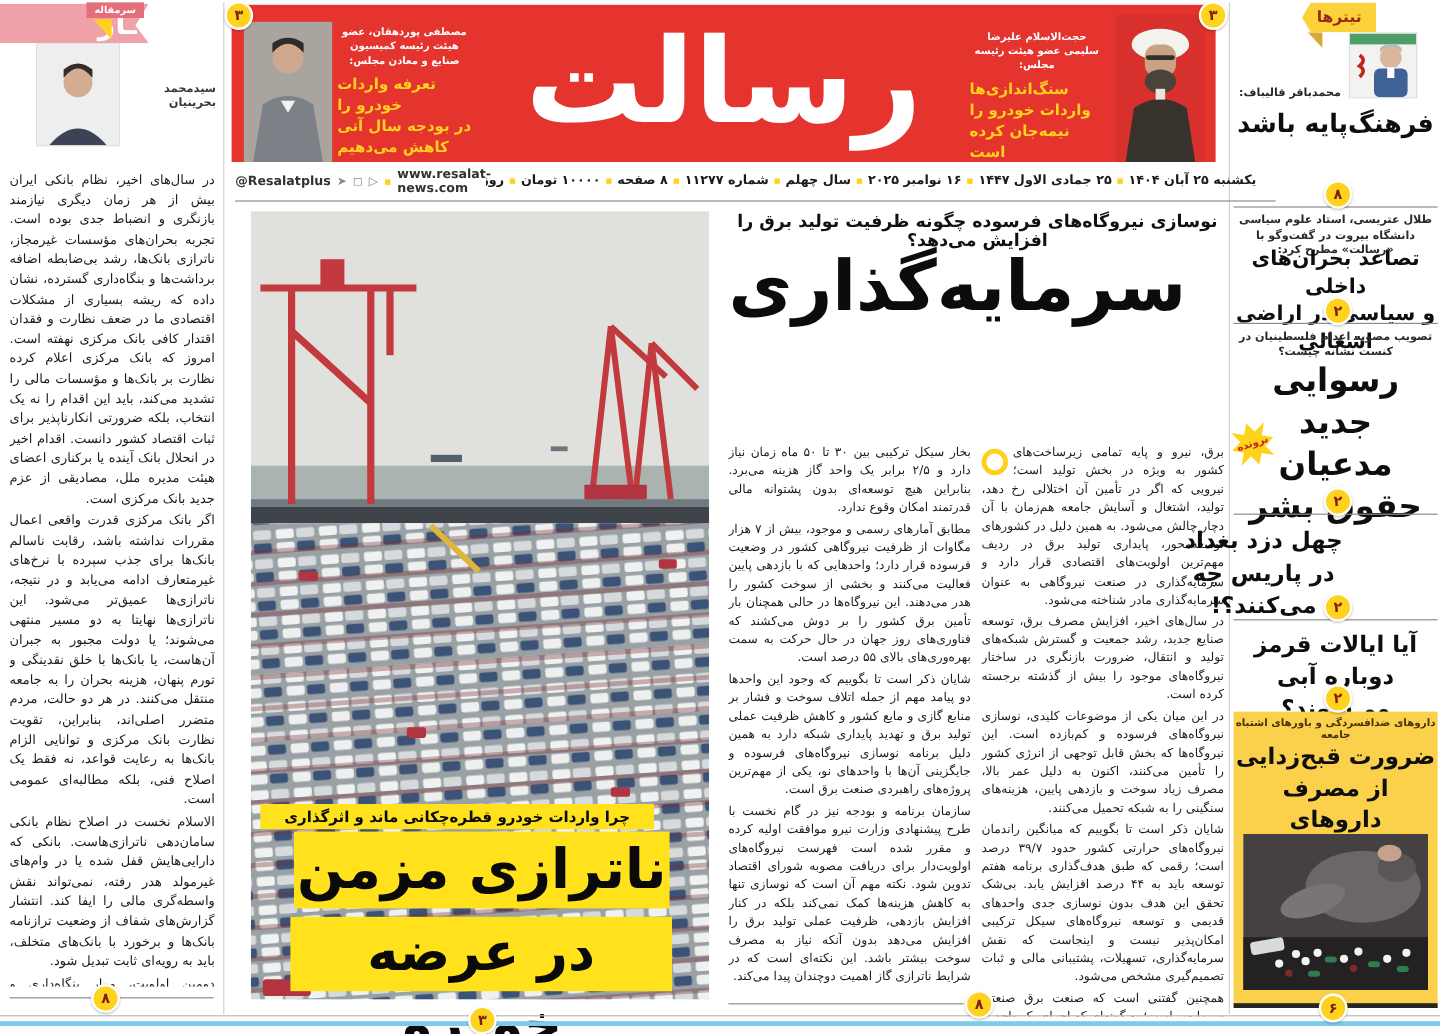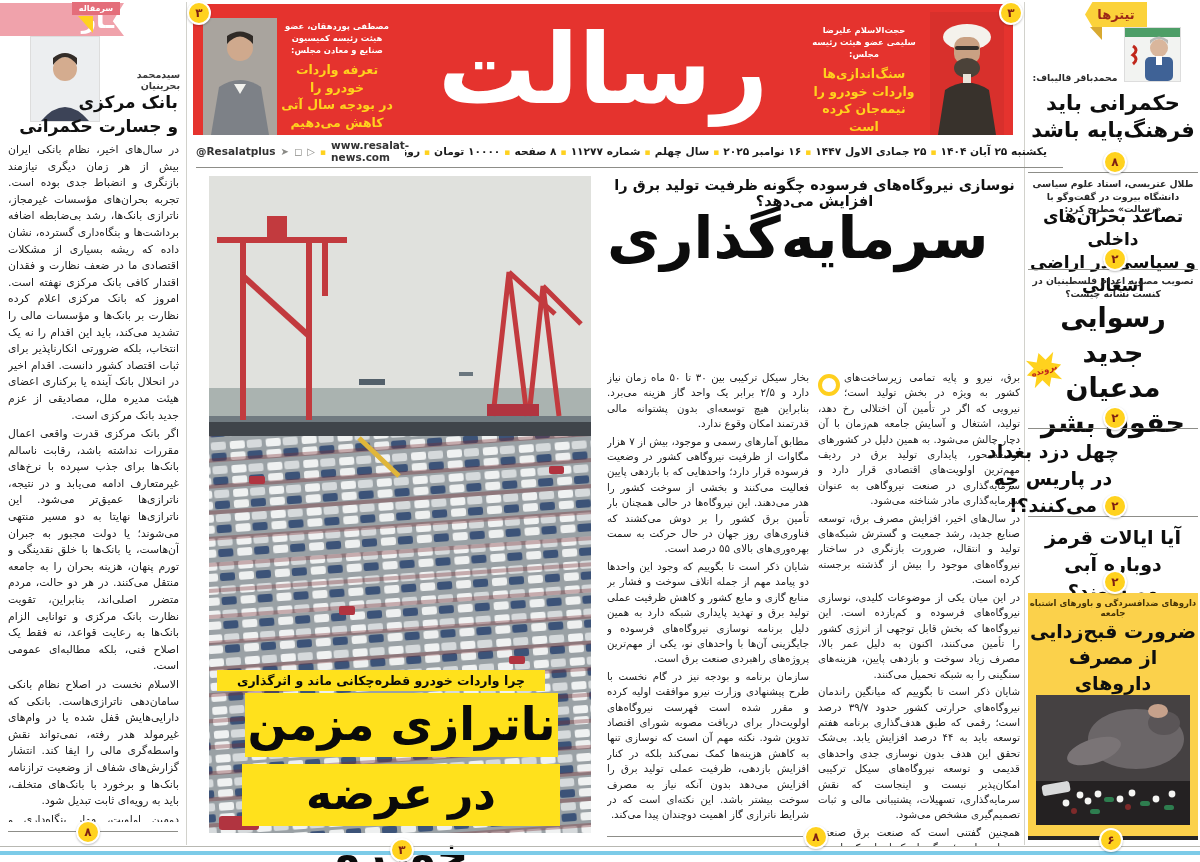--- a/index.html
+++ b/index.html
@@ -17,21 +17,21 @@
   .ribbon-label{background:#e46e7a;color:#fff;font-size:8px;line-height:13px;text-align:center;font-weight:bold;}
   .tri-yellow{width:0;height:0;border-top:17px solid #ffd21e;border-left:15px solid transparent;}
   .ed-name{font-size:9.5px;color:#3a3a3a;font-weight:bold;}
   .ed-title{font-size:17px;font-weight:bold;color:#101010;line-height:24px;text-align:right;}
   .ed-body{font-size:10.8px;line-height:16.6px;text-align:justify;color:#1c1c1c;overflow:hidden;}
   .ed-body p{margin:0 0 2px 0;}
   
   .band{background:#e5332e;}
   .logo{color:#fff;font-weight:bold;font-size:98px;line-height:126px;text-align:center;letter-spacing:-2px;}
   .promo-kicker{color:#fff;font-size:8.4px;line-height:12px;font-weight:bold;text-align:center;}
-  .promo-title{color:#ffd21e;font-size:12.5px;line-height:17.5px;font-weight:bold;text-align:center;margin-top:5px;}
+  .promo-title{color:#ffd21e;font-size:12.5px;line-height:17.5px;font-weight:bold;text-align:left;margin-top:5px;}
   
   .dl-right{display:flex;align-items:center;font-size:10.6px;font-weight:bold;color:#1a1a1a;
             white-space:nowrap;overflow:hidden;}
   .dl-seg:not(:last-child)::after{content:"▪";color:#ffd21e;margin:0 4px;font-size:9px;}
   .dl-left{direction:ltr;display:flex;align-items:center;gap:5px;font-size:10.5px;font-weight:bold;color:#333;}
   .soc-ico{color:#8a8a86;font-size:10px;}
   .ysep::before{content:"▪";color:#ffd21e;font-size:9px;}
   
   .ybar{background:#ffe11c;color:#0a0a0a;font-weight:bold;text-align:center;}
   
@@ -77,24 +77,20 @@
   <div class="abs" style="left:30px;top:36px;width:68px;height:84px;border:1px solid #ddd;">
     <svg width="68" height="84" viewBox="0 0 68 84">
       <rect width="68" height="84" fill="#eceef0"></rect>
       <circle cx="34" cy="32" r="12" fill="#d4ac8f"></circle>
       <path d="M22,28 q12,-16 24,0 l0,-7 q-12,-10 -24,0 z" fill="#332c28"></path>
       <path d="M10,84 q24,-28 48,0 z" fill="#3c4357"></path>
     </svg>
   </div>
   <div class="abs ed-name" style="left:100px;top:69px;width:80px;">سیدمحمد بحرینیان</div>
 
-  <div class="abs ed-title" style="left:8px;top:90px;width:170px;">
-    <div>بانک مرکزی</div>
-    <div>و جسارت حکمرانی</div>
-  </div>
 
   <div class="abs ed-body" style="left:8px;top:142px;width:171px;height:680px;">
     <p>در سال‌های اخیر، نظام بانکی ایران بیش از هر زمان دیگری نیازمند بازنگری و انضباط جدی بوده است. تجربه بحران‌های مؤسسات غیرمجاز، ناترازی بانک‌ها، رشد بی‌ضابطه اضافه برداشت‌ها و بنگاه‌داری گسترده، نشان داده که ریشه بسیاری از مشکلات اقتصادی ما در ضعف نظارت و فقدان اقتدار کافی بانک مرکزی نهفته است. امروز که بانک مرکزی اعلام کرده نظارت بر بانک‌ها و مؤسسات مالی را تشدید می‌کند، باید این اقدام را نه یک انتخاب، بلکه ضرورتی انکارناپذیر برای ثبات اقتصاد کشور دانست. اقدام اخیر در انحلال بانک آینده یا برکناری اعضای هیئت مدیره ملل، مصادیقی از عزم جدید بانک مرکزی است.</p>
     <p>اگر بانک مرکزی قدرت واقعی اعمال مقررات نداشته باشد، رقابت ناسالم بانک‌ها برای جذب سپرده با نرخ‌های غیرمتعارف ادامه می‌یابد و در نتیجه، ناترازی‌ها عمیق‌تر می‌شود. این ناترازی‌ها نهایتا به دو مسیر منتهی می‌شوند؛ یا دولت مجبور به جبران آن‌هاست، یا بانک‌ها با خلق نقدینگی و تورم پنهان، هزینه بحران را به جامعه منتقل می‌کنند. در هر دو حالت، مردم متضرر اصلی‌اند، بنابراین، تقویت نظارت بانک مرکزی و توانایی الزام بانک‌ها به رعایت قواعد، نه فقط یک اصلاح فنی، بلکه مطالبه‌ای عمومی است.</p>
     <p>الاسلام نخست در اصلاح نظام بانکی سامان‌دهی ناترازی‌هاست. بانکی که دارایی‌هایش قفل شده یا در وام‌های غیرمولد هدر رفته، نمی‌تواند نقش واسطه‌گری مالی را ایفا کند. انتشار گزارش‌های شفاف از وضعیت ترازنامه بانک‌ها و برخورد با بانک‌های متخلف، باید به رویه‌ای ثابت تبدیل شود.</p>
     <p>دومین اولویت، مهار بنگاه‌داری و بازگشت بانک‌ها به وظیفه اصلی‌شان است: تجهیز منابع و تخصیص بهینه اعتبارات. تا زمانی که سود بانک از برج‌سازی و خرید ملک بیشتر از تسهیلات‌دهی به بخش تولید باشد، نمی‌توان انتظار داشت که نظام بانکی موتور رشد اقتصاد شود.</p>
 
   </div>
   <div class="abs hline" style="left:8px;top:831px;width:170px;"></div>
   <div class="abs circle-num" style="left:76px;top:820px;">۸</div>
@@ -247,21 +243,20 @@
       <rect width="55" height="9" fill="#4d9e67"></rect>
       <path d="M8,18 q6,4 0,9 q6,4 0,9" stroke="#c0271b" stroke-width="3" fill="none"></path>
       <circle cx="34" cy="20" r="9" fill="#d9b69c"></circle>
       <path d="M25,16 q9,-10 18,0 l0,-4 q-9,-7 -18,0 z" fill="#b9b9b6"></path>
       <rect x="20" y="29" width="28" height="24" rx="5" fill="#3f6296"></rect>
       <rect x="31" y="28" width="6" height="9" fill="#fff"></rect>
     </svg>
   </div>
   <div class="abs hl-kicker" style="left:1028px;top:72px;width:94px;white-space:nowrap;overflow:hidden;">محمدباقر قالیباف:</div>
   <div class="abs hl-title t21" style="left:1028px;top:90px;width:170px;">
-    <div>حکمرانی باید</div>
     <div>فرهنگ‌پایه باشد</div>
   </div>
   <div class="abs circle-num" style="left:1103px;top:150px;">۸</div>
   <div class="abs hline" style="left:1028px;top:172px;width:170px;"></div>
 
   <div class="abs hl-kicker" style="left:1028px;top:178px;width:170px;">طلال عتریسی، استاد علوم سیاسی دانشگاه بیروت در گفت‌وگو با «رسالت» مطرح کرد:</div>
   <div class="abs hl-title t17" style="left:1028px;top:205px;width:170px;">
     <div>تصاعد بحران‌های داخلی</div>
     <div>و سیاسی در اراضی اشغالی</div>
   </div>

